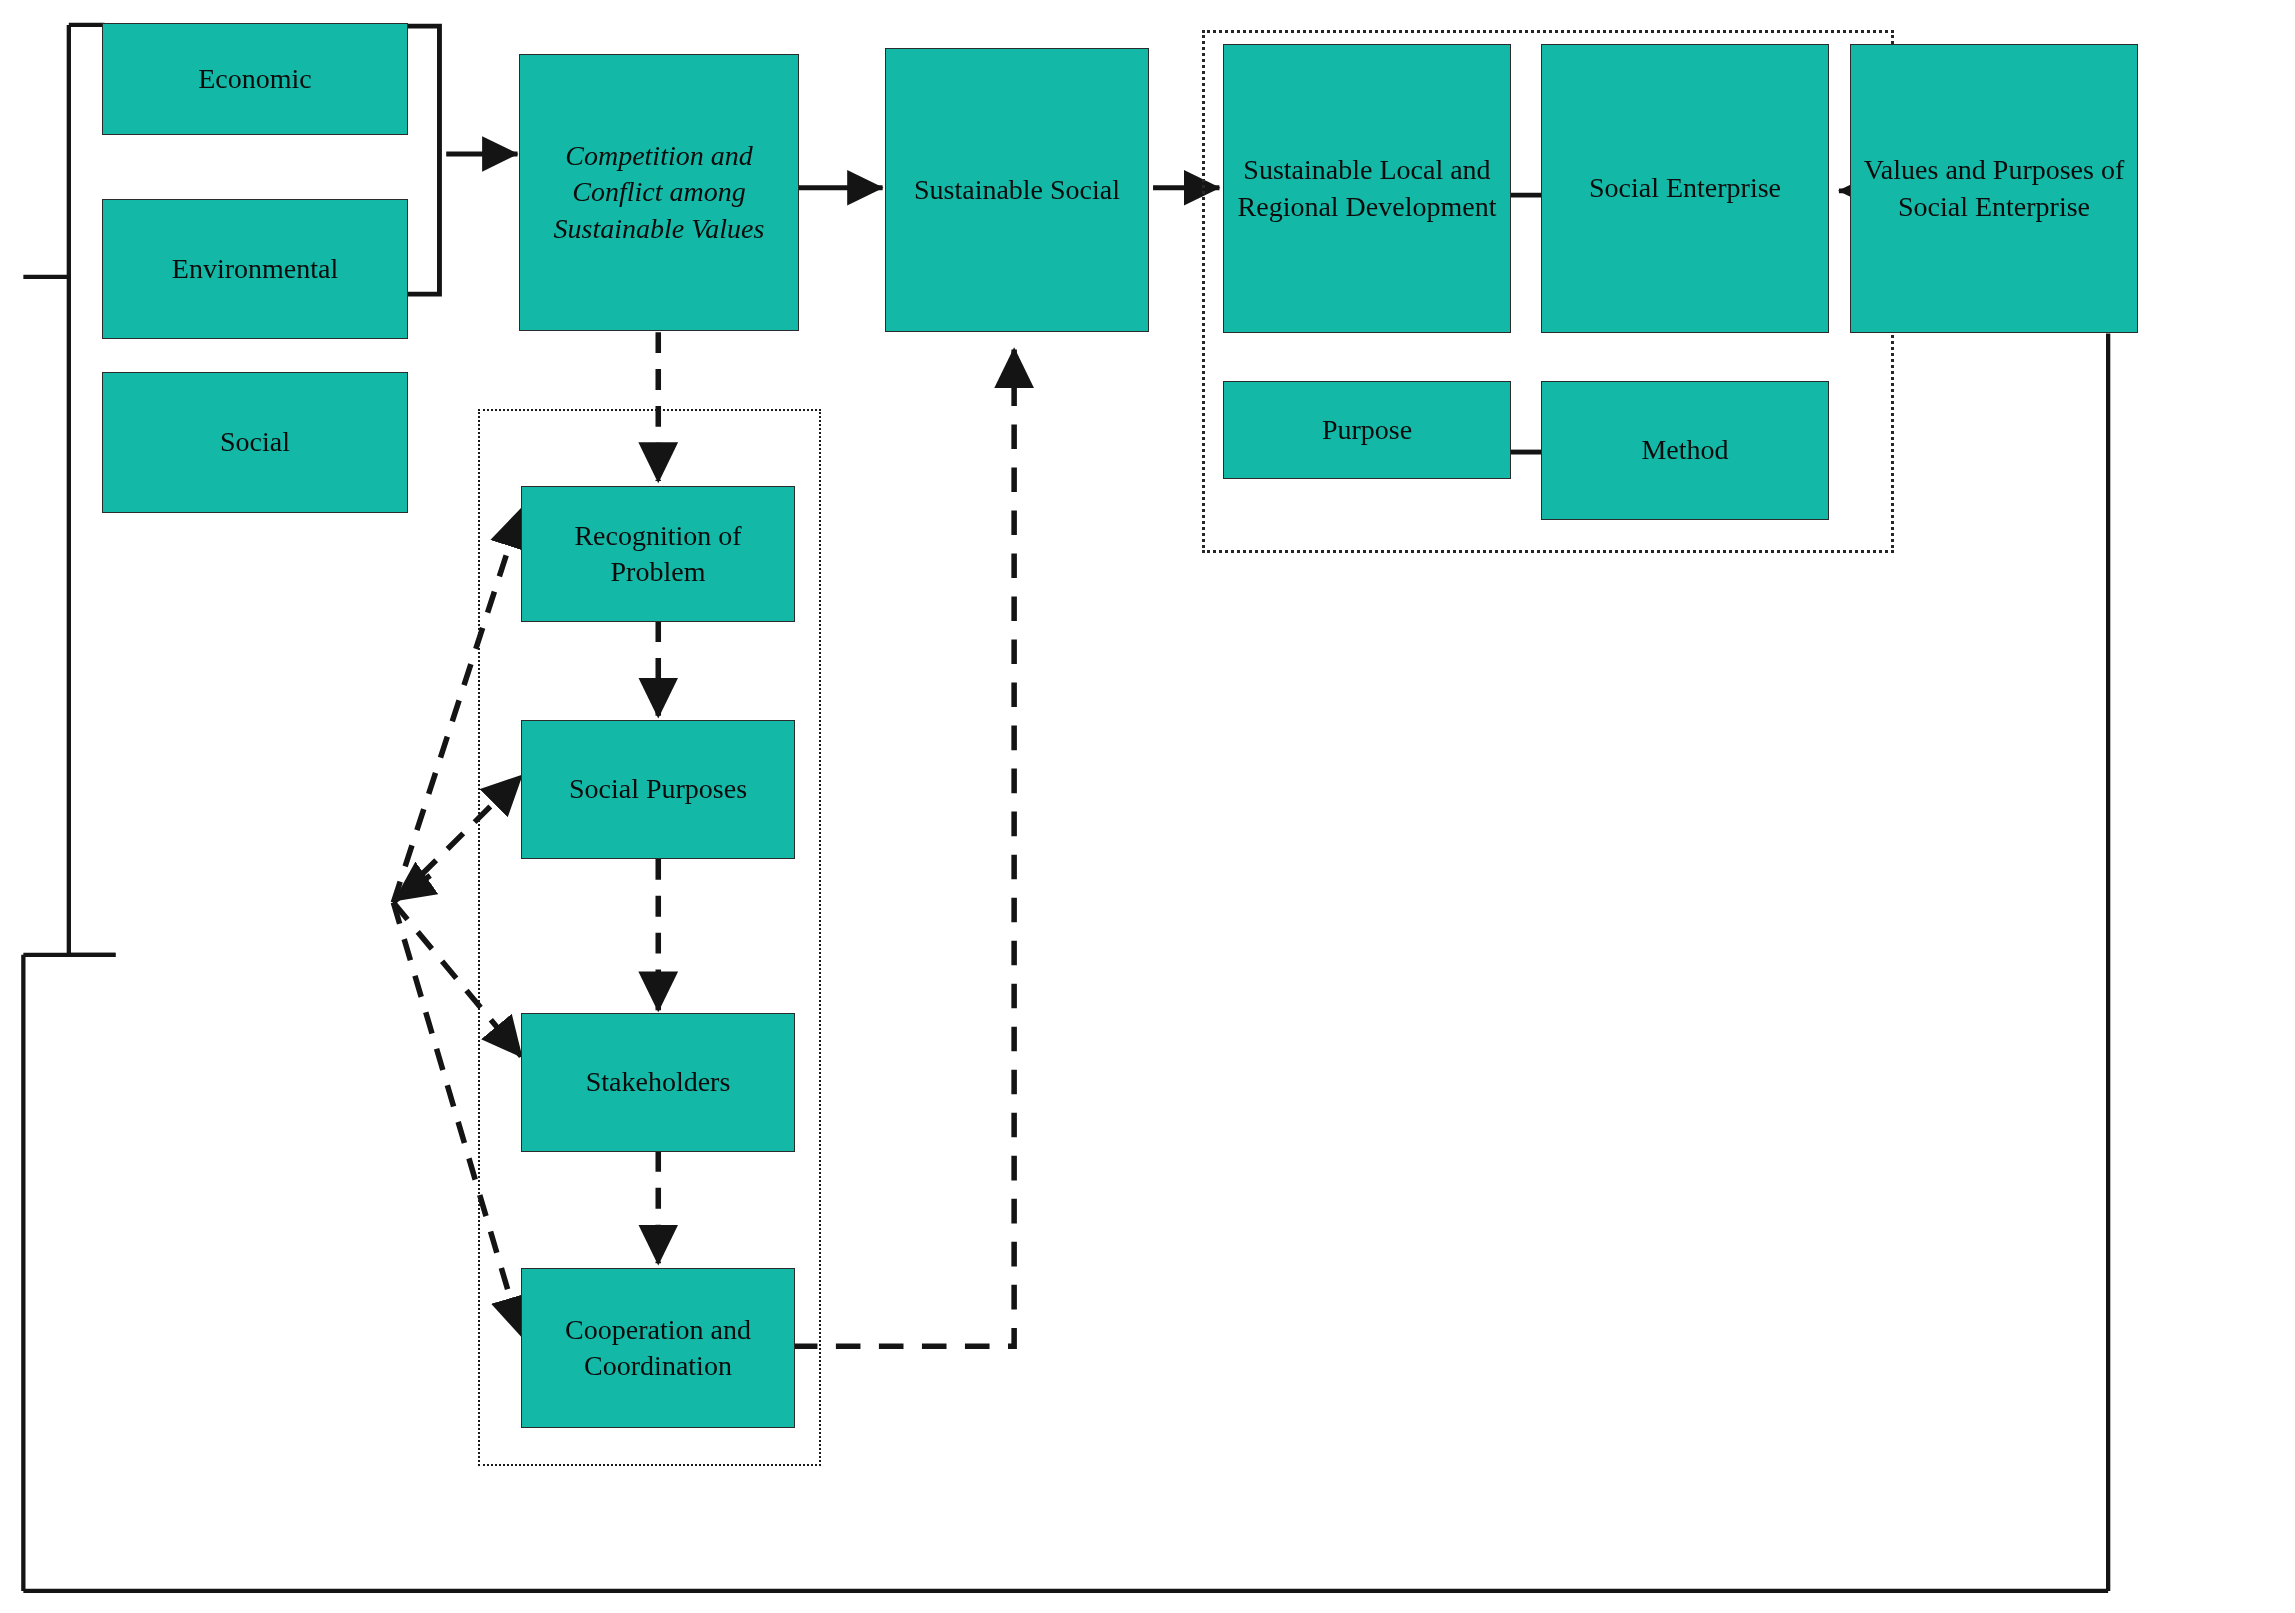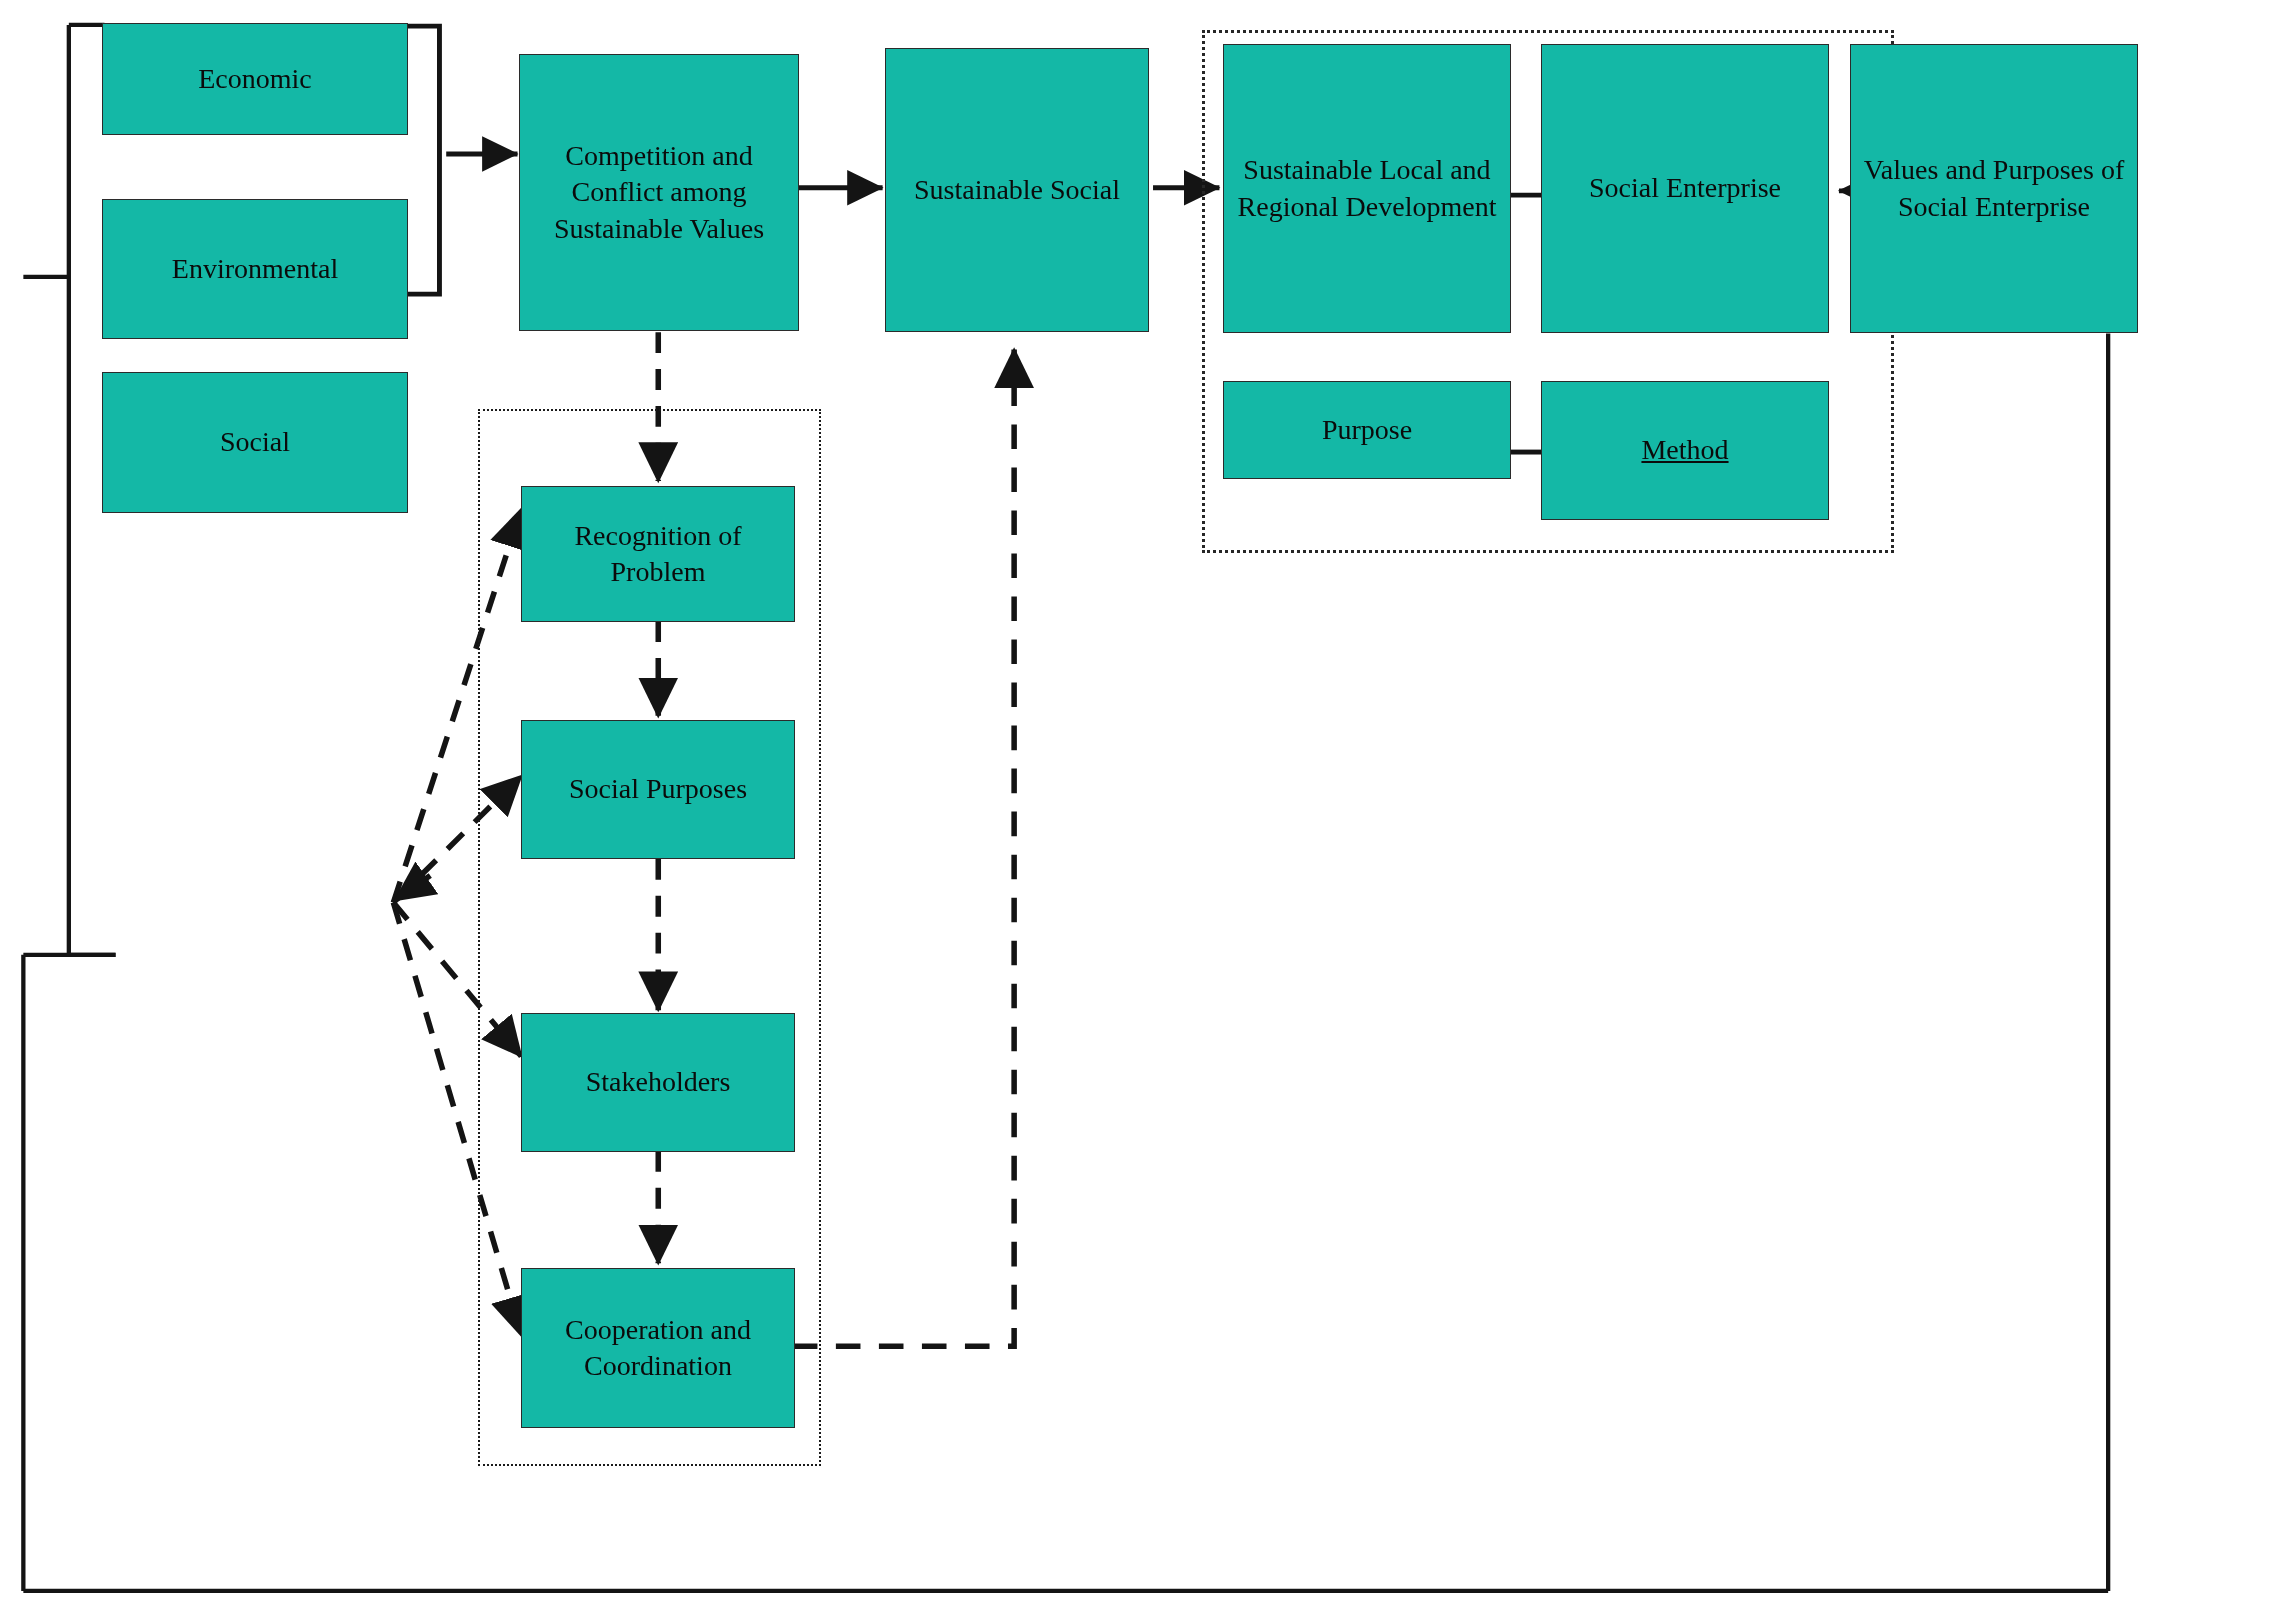--- a/index.html
+++ b/index.html
@@ -112,41 +112,41 @@
   </div>
 
   <div class="node" style="left:102px;top:199px;width:306px;height:140px;">
     <span>Environmental</span>
   </div>
 
   <div class="node" style="left:102px;top:372px;width:306px;height:141px;">
     <span>Social</span>
   </div>
 
-  <div class="node" style="left:519px;top:54px;width:280px;height:277px;">
+  <div class="node" style="left:519px;top:54px;width:280px;height:277px;font-style:italic;">
     <span>Competition and Conflict among Sustainable Values</span>
   </div>
 
   <div class="node" style="left:885px;top:48px;width:264px;height:284px;">
     <span>Sustainable Social</span>
   </div>
 
   <div class="node" style="left:1223px;top:44px;width:288px;height:289px;">
     <span>Sustainable Local and Regional Development</span>
   </div>
 
   <div class="node" style="left:1541px;top:44px;width:288px;height:289px;">
     <span>Social Enterprise</span>
   </div>
 
   <div class="node" style="left:1223px;top:381px;width:288px;height:98px;">
     <span>Purpose</span>
   </div>
 
-  <div class="node" style="left:1541px;top:381px;width:288px;height:139px;text-decoration:underline;">
+  <div class="node" style="left:1541px;top:381px;width:288px;height:139px;">
     <span>Method</span>
   </div>
 
   <div class="node" style="left:1850px;top:44px;width:288px;height:289px;">
     <span>Values and Purposes of Social Enterprise</span>
   </div>
 
   <div class="node" style="left:521px;top:486px;width:274px;height:136px;">
     <span>Recognition of Problem</span>
   </div>

